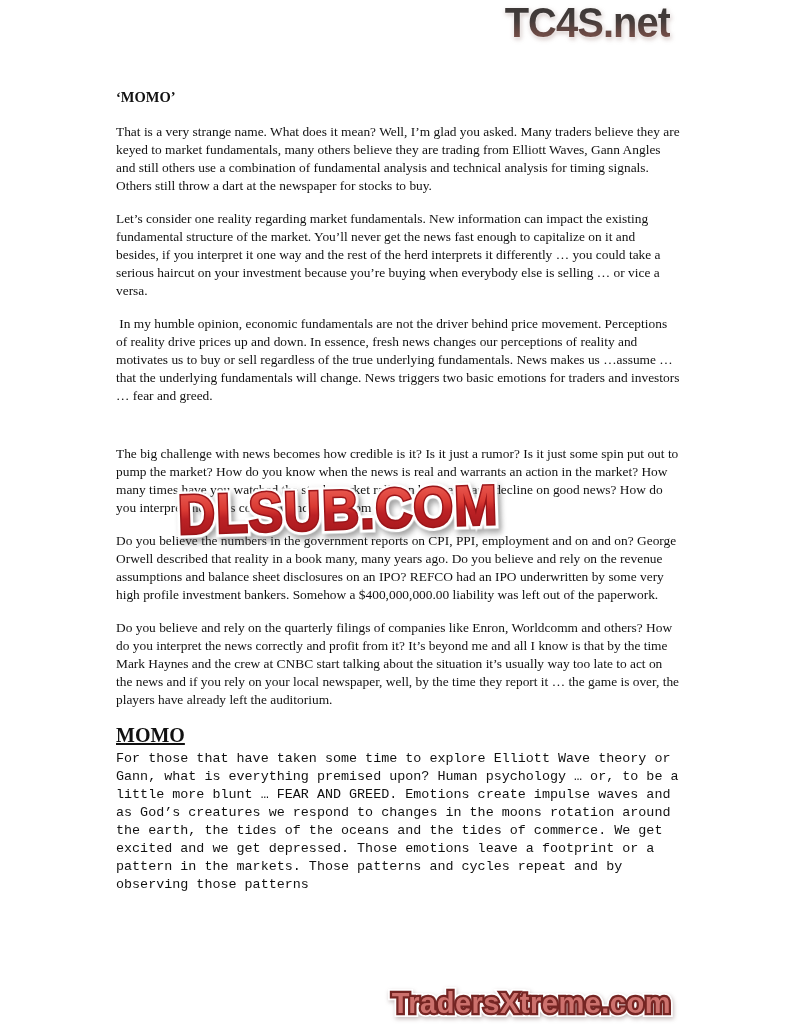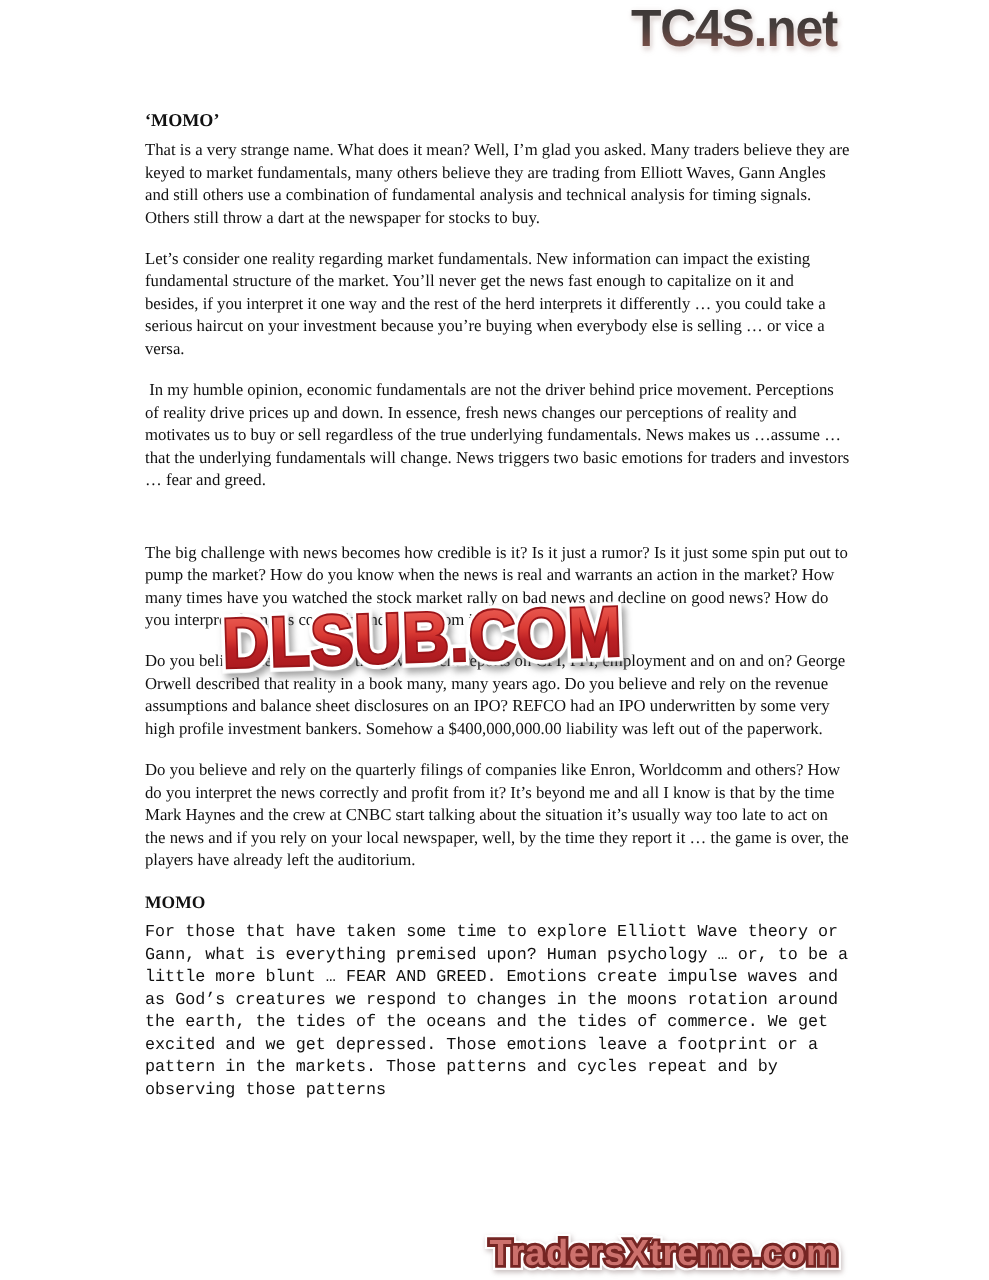--- a/index.html
+++ b/index.html
@@ -18,26 +18,27 @@
     position: absolute;
     left: 116px; top: 88px;
     width: 564px;
     font-size: 13.4px;
     line-height: 18px;
     text-align: left;
   }
   .content h1 {
     font-size: 14.5px; line-height: 19px;
     font-weight: bold;
-    margin: 0 0 4px 0;
+    margin: 0 0 16px 0;
   }
   .content h2 {
-    font-size: 14px; line-height: 22px;
+    font-size: 20px; line-height: 22px;
     font-weight: bold;
     margin: 5px 0 4px 0;
+    text-decoration: underline;
   }
   .content p { margin: 0 0 15px 0; }
   .content p.extra-gap { margin-top: 40px; }
   .content p:last-child { margin-bottom: 0; font-family: Liberation Mono, monospace; }
 
   
   .tc4s {
     position: absolute; top: 1px; right: 5px;
     font-family: "Liberation Sans", sans-serif;
     font-weight: bold;

